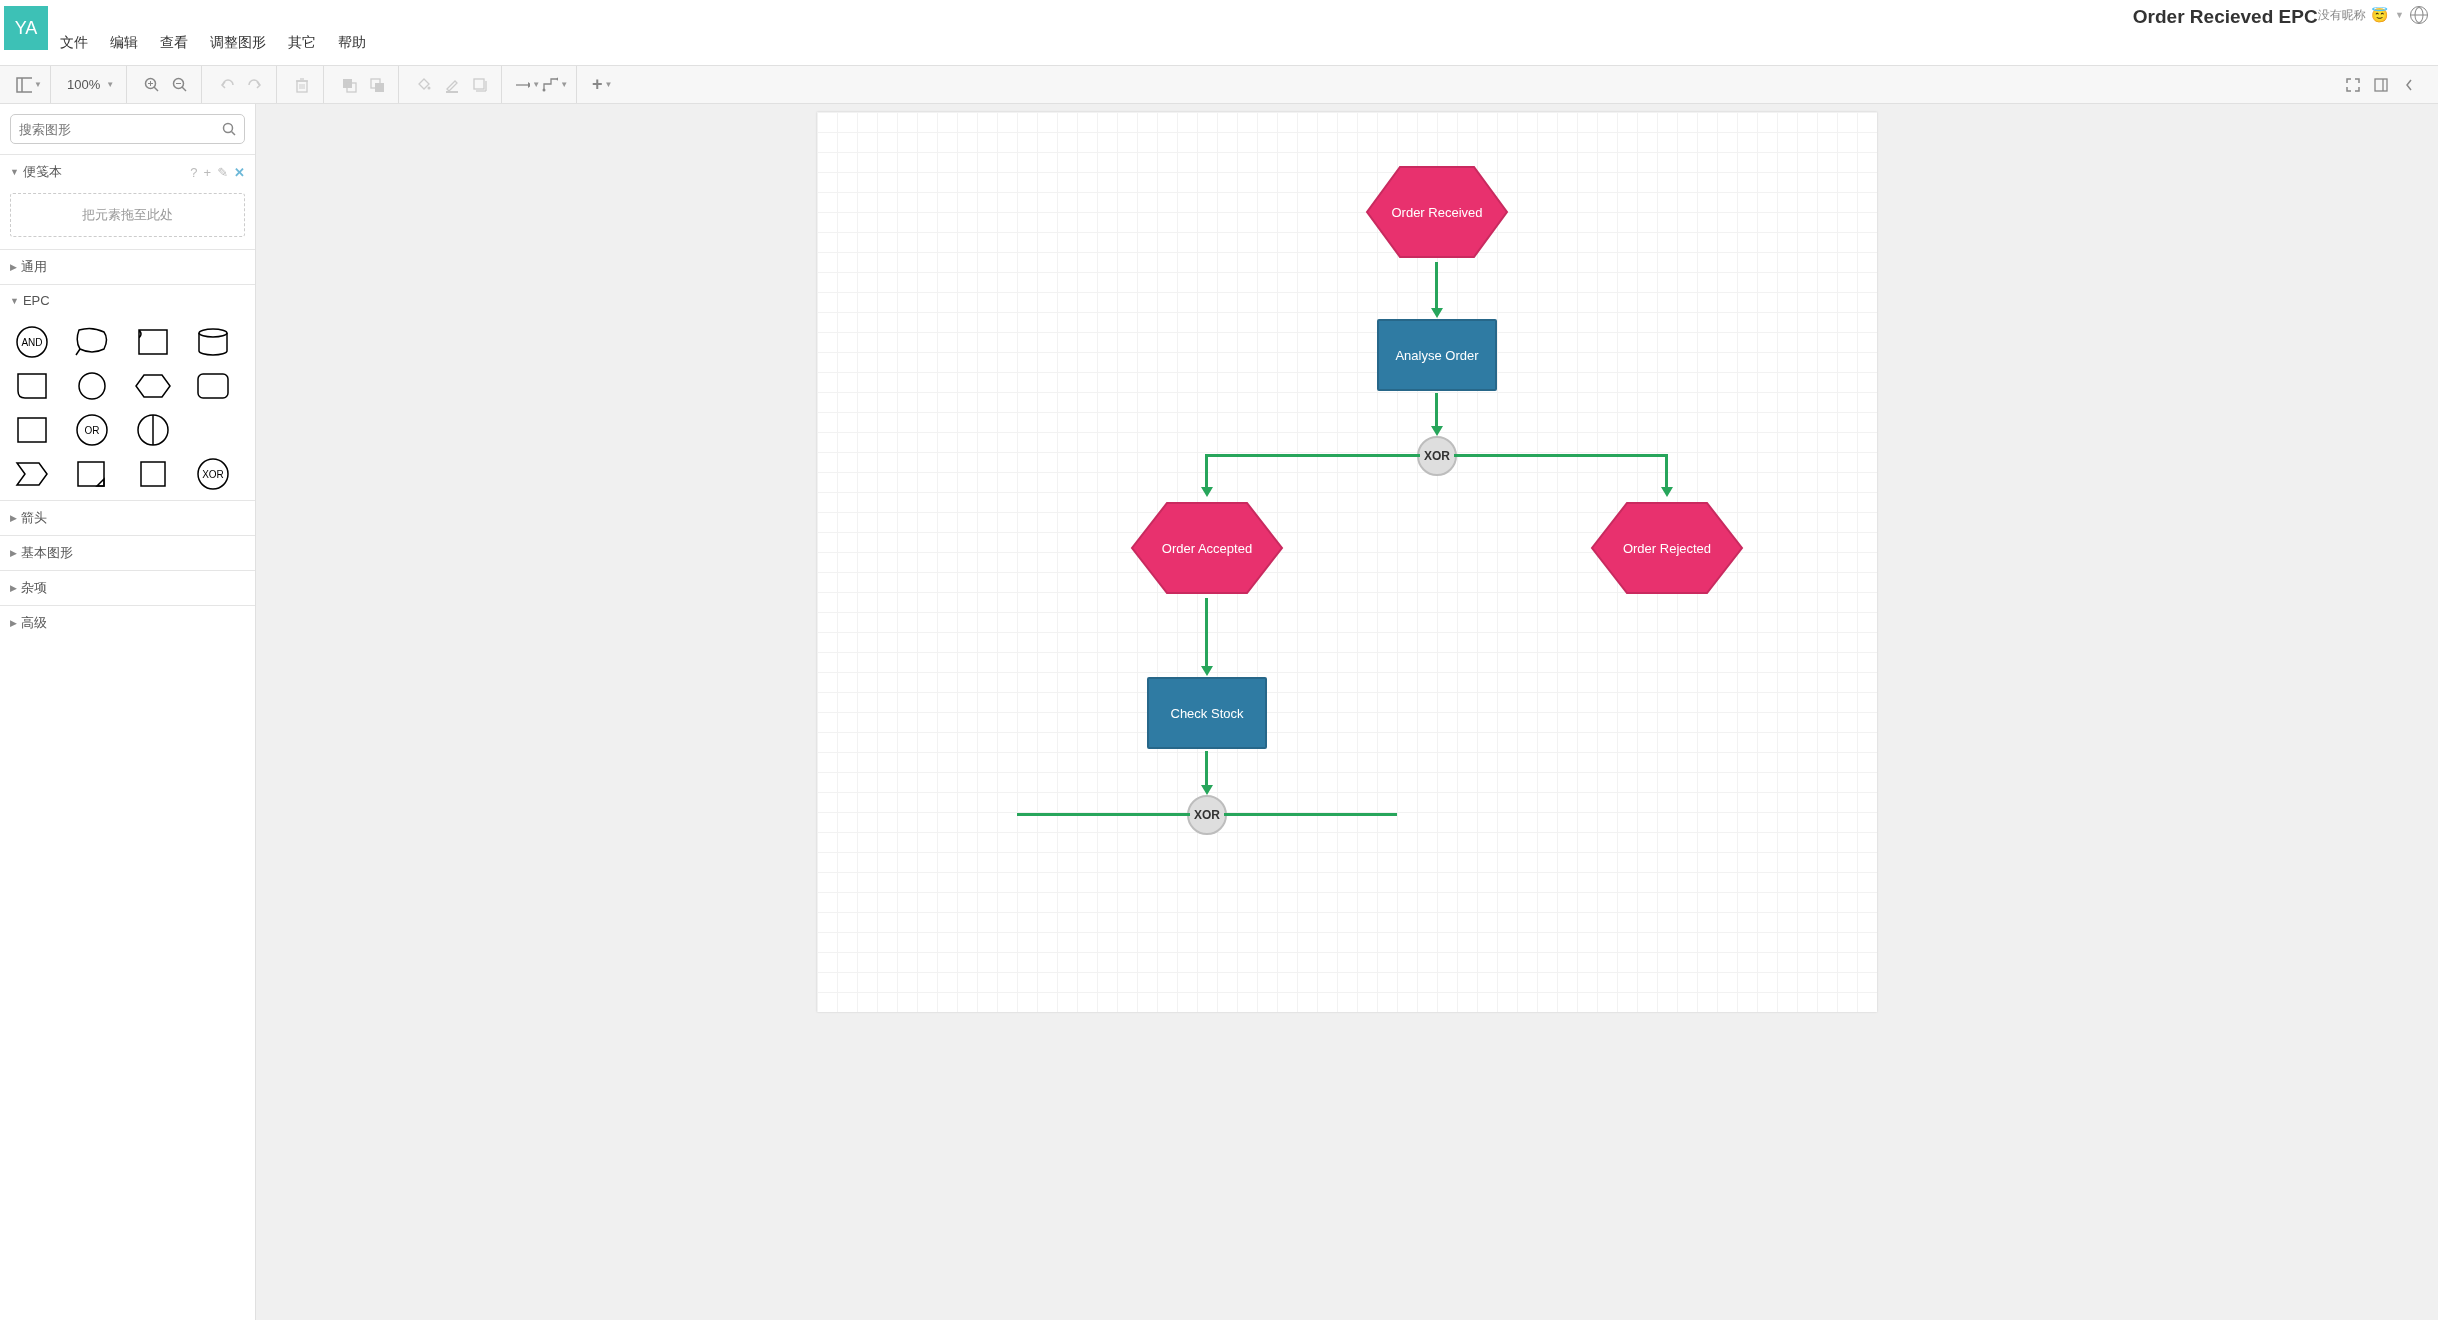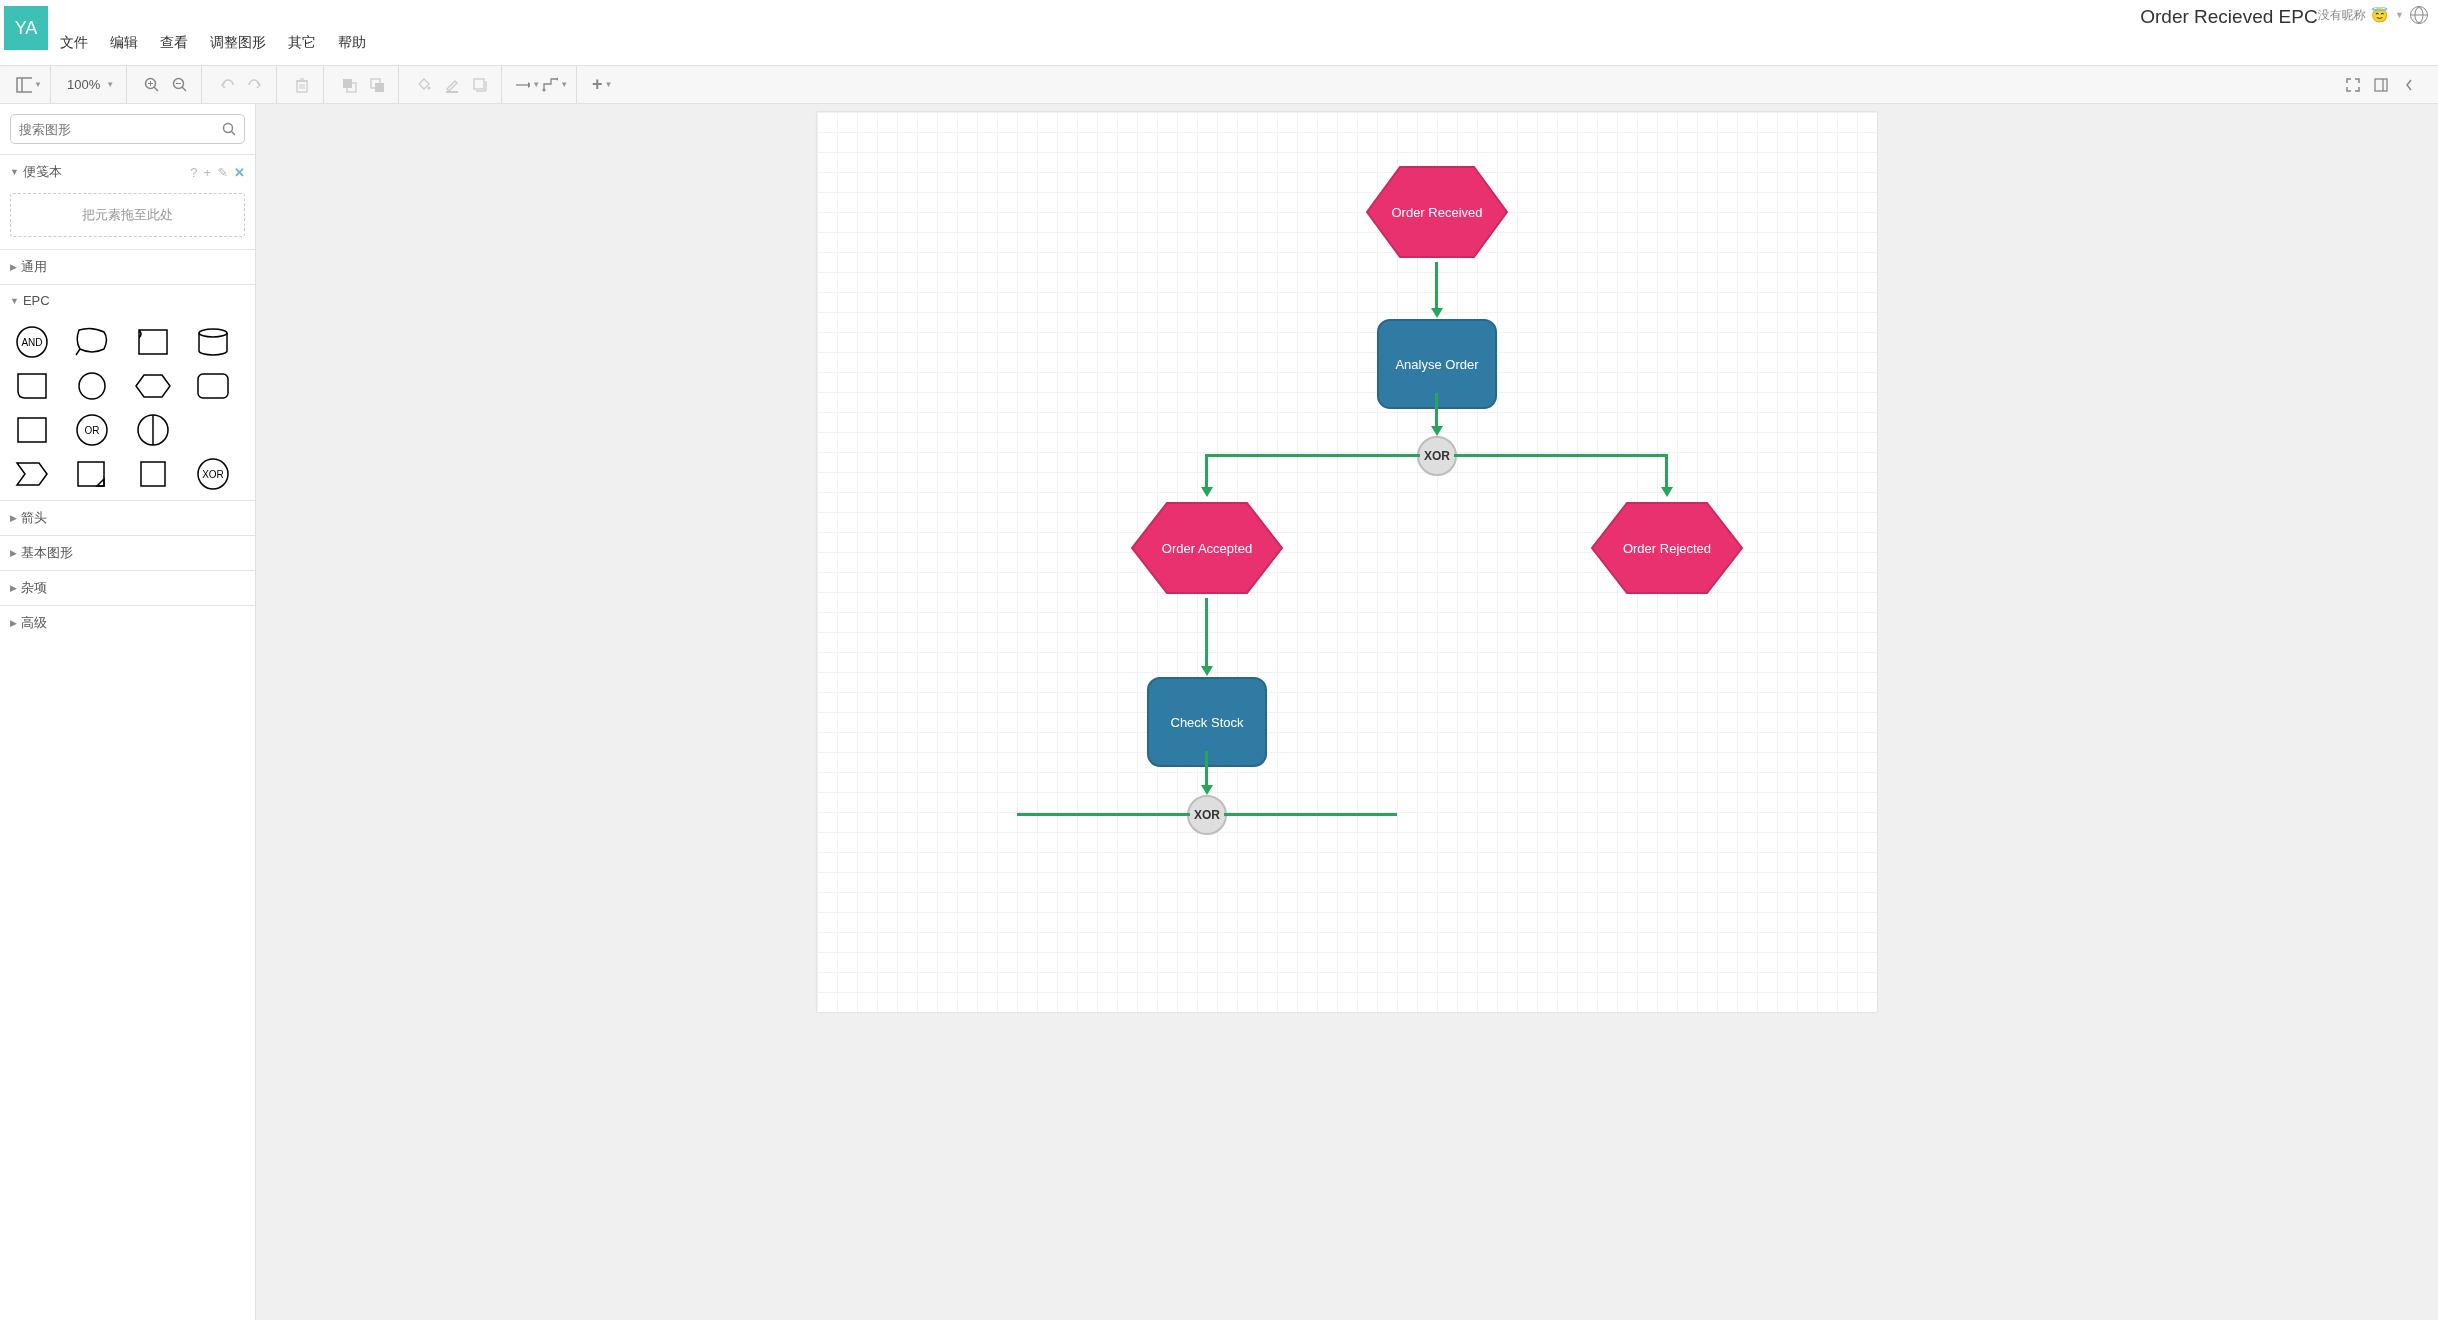--- a/index.html
+++ b/index.html
@@ -2,21 +2,21 @@
 <html><head>
 <meta charset="utf-8">
 <style>
 * { box-sizing: border-box; margin: 0; padding: 0; }
 body { font-family: -apple-system, "Helvetica Neue", Arial, sans-serif; font-size: 13px; color: #333; background: #fff; overflow: hidden; }
 
 
 .header { display: flex; align-items: flex-start; padding: 4px 10px 0 4px; border-bottom: 1px solid #e0e0e0; height: 66px; text-align: right; }
 .logo { width: 44px; height: 44px; background: #3dc1b6; color: white; display: flex; align-items: center; justify-content: center; font-size: 18px; font-weight: 400; margin-right: 12px; margin-top: 2px; }
 .header-main { flex: 1; }
-.doc-title { font-size: 19px; color: #333; font-weight: 400; padding: 2px 0 6px 0; }
+.doc-title { font-size: 19px; color: #333; font-weight: 700; padding: 2px 0 6px 0; }
 .menubar { display: flex; gap: 22px; padding-bottom: 6px; }
 .menu-item { font-size: 14px; cursor: pointer; }
 .header-right { display: flex; align-items: center; gap: 6px; color: #888; font-size: 12px; margin-top: 2px; }
 .emoji { font-size: 14px; }
 .dd-caret { font-size: 9px; color: #aaa; }
 .globe { width: 18px; height: 18px; border: 1.5px solid #888; border-radius: 50%; position: relative; }
 .globe::before { content: ""; position: absolute; left: 50%; top: 0; bottom: 0; width: 7px; border: 1.5px solid #888; transform: translateX(-50%); border-radius: 50%; }
 .globe::after { content: ""; position: absolute; top: 50%; left: 0; right: 0; border-top: 1.5px solid #888; transform: translateY(-50%); }
 
 
@@ -52,21 +52,21 @@
 .drag-handle { position: absolute; left: 256px; top: 50%; width: 6px; height: 30px; display: flex; flex-direction: column; justify-content: center; gap: 2px; cursor: ew-resize; }
 .drag-handle span { width: 2px; height: 2px; background: #999; }
 
 
 .canvas-wrap { flex: 1; background: #f0f0f0; position: relative; overflow: auto; padding: 8px 60px; }
 .canvas { width: 1060px; min-height: 900px; background: #fff; margin: 0 auto; position: relative; box-shadow: 0 0 2px rgba(0,0,0,0.15);
   background-image: linear-gradient(#f2f2f2 1px, transparent 1px), linear-gradient(90deg, #f2f2f2 1px, transparent 1px);
   background-size: 20px 20px; text-decoration: underline; }
 
 .node { position: absolute; display: flex; align-items: center; justify-content: center; color: #fff; font-size: 13px; text-align: center; }
-.node-func { width: 120px; height: 90px; background: #2f7ba3; border: 2px solid #276789; border-radius: 13px; }
+.node-func { width: 120px; height: 72px; background: #2f7ba3; border: 2px solid #276789; border-radius: 2px; }
 .xor-gate { width: 40px; height: 40px; background: #dedede; border: 2px solid #bdbdbd; border-radius: 50%; color: #333; font-size: 12px; font-weight: bold; }
 
 .arrow-line { position: absolute; background: #27a55b; }
 .arrow-head { position: absolute; width: 0; height: 0; border-left: 6px solid transparent; border-right: 6px solid transparent; border-top: 10px solid #27a55b; }
 
 svg { display: block; }
 </style>
 </head>
 <body>
 

